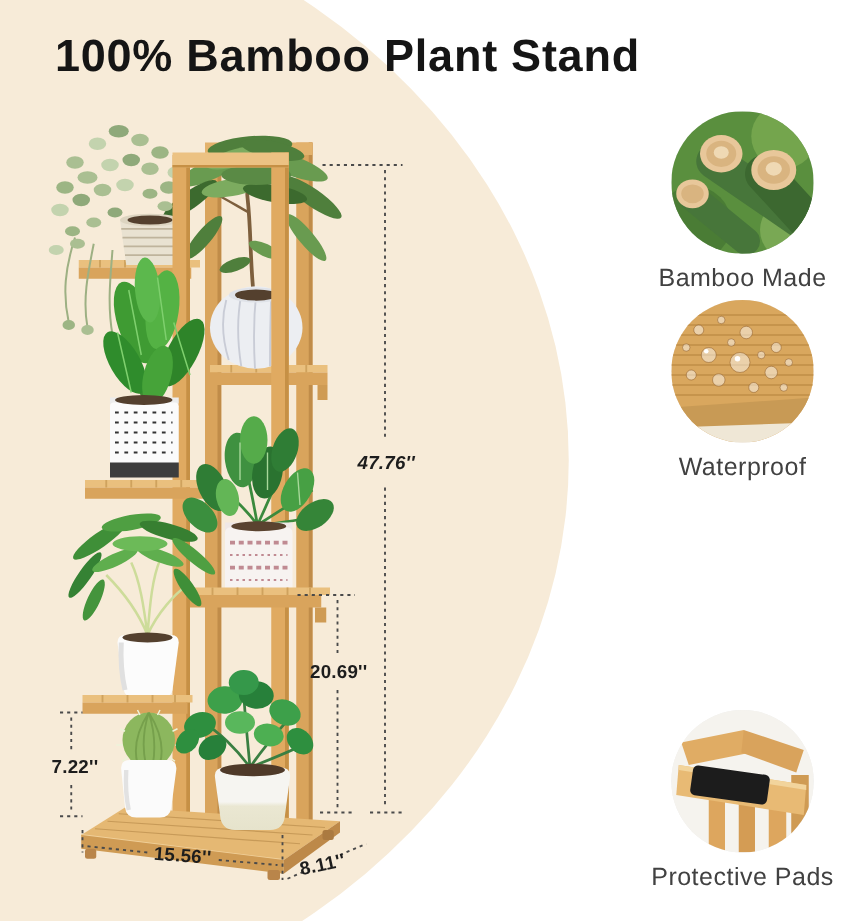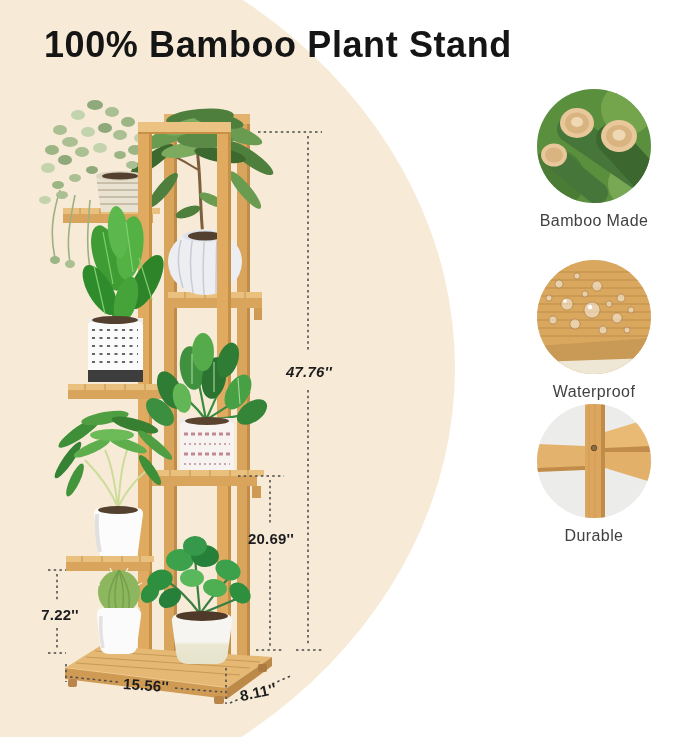--- a/index.html
+++ b/index.html
@@ -23,21 +23,21 @@
   }
   .dim-label.rot-width{transform:translate(-50%,-50%) rotate(4deg);}
   .dim-label.rot-depth{transform:translate(-50%,-50%) rotate(-12deg);}
   .feature{position:absolute;width:122px;display:flex;flex-direction:column;align-items:center;}
   .feature-circle{
     width:114px;height:114px;border-radius:50%;overflow:hidden;flex:0 0 auto;
     background:#eee;
   }
   .feature-circle svg{display:block;}
   .feature-label{
-    margin-top:9px;font-size:16px;font-weight:400;color:#414141;
+    margin-top:9px;font-size:20px;font-weight:400;color:#414141;
     letter-spacing:.4px;white-space:nowrap;text-align:center;
   }
 </style>
 </head>
 <body>
 
 <div class="canvas">
 
   <div class="bg-ellipse"></div>
 
@@ -291,21 +291,21 @@
         <ellipse cx="82" cy="47" rx="18" ry="16" fill="#e8c79a"></ellipse>
         <ellipse cx="82" cy="47" rx="13" ry="11" fill="#d9b480"></ellipse>
         <ellipse cx="82" cy="46" rx="6.5" ry="5.5" fill="#efd9b4"></ellipse>
         <ellipse cx="17" cy="66" rx="13" ry="11.5" fill="#e8c79a"></ellipse>
         <ellipse cx="17" cy="66" rx="9" ry="7.5" fill="#d9b480"></ellipse>
       </svg>
     </div>
     <div class="feature-label">Bamboo Made</div>
   </div>
 
-  <div class="feature" style="left:533px;top:260px;">
+  <div class="feature" style="left:533px;top:240px;">
     <div class="feature-circle">
       <svg width="114" height="114" viewBox="0 0 114 114">
         <rect width="114" height="114" fill="#d9a75e"></rect>
         <g stroke="#c08e47" stroke-width="1.2">
           <path d="M0 12 H114 M0 20 H114 M0 28 H114 M0 36 H114 M0 44 H114 M0 52 H114 M0 60 H114 M0 68 H114 M0 76 H114"></path>
         </g>
         <polygon points="78,0 114,0 114,26" fill="#f4f4f4"></polygon>
         <polygon points="0,86 114,78 114,100 0,104" fill="#c89a55"></polygon>
         <polygon points="0,102 114,98 114,114 0,114" fill="#efe7d6"></polygon>
         <g fill="rgba(255,255,255,0.48)" stroke="rgba(140,90,40,0.5)" stroke-width="0.8">
@@ -325,32 +325,32 @@
             <circle cx="72" cy="44" r="3"></circle>
             <circle cx="90" cy="70" r="3"></circle>
         </g>
         <circle cx="53" cy="47" r="2.2" fill="#ffffff"></circle>
           <circle cx="28" cy="41" r="1.8" fill="#ffffff"></circle>
       </svg>
     </div>
     <div class="feature-label">Waterproof</div>
   </div>
 
-  <div class="feature" style="left:533px;top:404px;">
+
+  <div class="feature" style="left:533px;top:568px;">
     <div class="feature-circle">
       <svg width="114" height="114" viewBox="0 0 114 114">
-        <rect width="114" height="114" fill="#ececea"></rect>
-        <polygon points="0,40 48,42 48,64 0,66" fill="#e3b26c"></polygon>
-        <polygon points="0,64 48,62 48,66 0,68" fill="#c18c49"></polygon>
-        <polygon points="68,28 114,14 114,44 68,46" fill="#e9ba74"></polygon>
-        <polygon points="68,48 114,48 114,78 68,64" fill="#e2b068"></polygon>
-        <polygon points="68,44 114,42 114,48 68,48" fill="#c18c49"></polygon>
-        <rect x="48" y="0" width="20" height="114" fill="#dda65e"></rect>
-        <rect x="64" y="0" width="4" height="114" fill="#c18c49"></rect>
-        <path d="M52 0 V114 M58 0 V114" stroke="#cf9b54" stroke-width="1"></path>
-        <circle cx="57" cy="44" r="2.8" fill="#8a6a40" stroke="#6b4e2c" stroke-width="1"></circle>
+        <rect width="114" height="114" fill="#f5f3ee"></rect>
+        <polygon points="8,26 58,16 64,34 14,44" fill="#e0ac64"></polygon>
+        <polygon points="58,16 106,32 100,50 56,34" fill="#d9a35c"></polygon>
+        <rect x="30" y="68" width="13" height="46" fill="#dda65e"></rect>
+        <rect x="54" y="74" width="13" height="40" fill="#d49c54"></rect>
+        <rect x="78" y="62" width="14" height="52" fill="#dda65e"></rect>
+        <rect x="96" y="52" width="14" height="62" fill="#cf9b54"></rect>
+        <polygon points="6,44 108,60 106,84 4,68" fill="#e8ba74"></polygon>
+        <polygon points="6,44 108,60 108,64 6,48" fill="#f2d49c"></polygon>
+        <rect x="16" y="48" width="62" height="24" rx="4" fill="#1c1c1c" transform="rotate(8 47 60)"></rect>
       </svg>
     </div>
-    <div class="feature-label">Durable</div>
+    <div class="feature-label">Protective Pads</div>
   </div>
 
-
 </div>
 
 </body></html>

